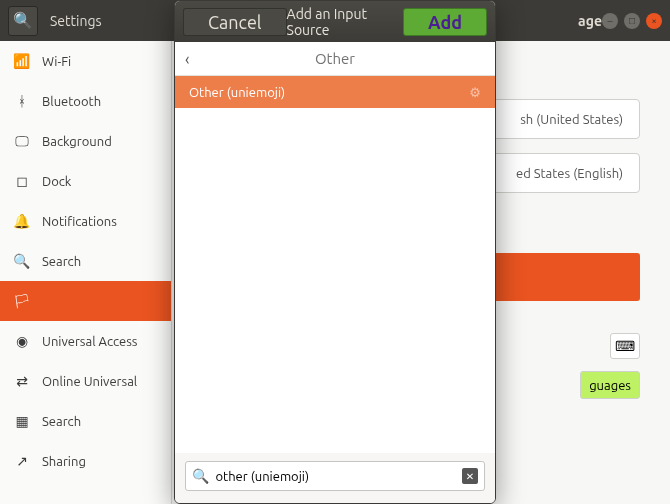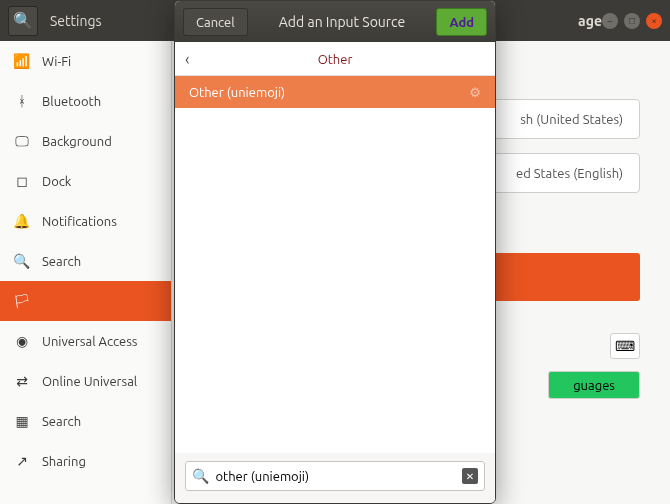--- a/index.html
+++ b/index.html
@@ -22,33 +22,33 @@
 .sidebar { width: 172px; background: #fafaf9; border-right: 1px solid #d6d6d3; overflow-y: auto; }
 .sidebar-item { height: 40px; display: flex; align-items: center; padding: 0 14px; font-size: 13px; color: #3c3c3c; gap: 12px; cursor: pointer; }
 .sidebar-item.active { background: #e95420; color: #fff; }
 .sidebar-item .icon { width: 16px; display: flex; justify-content: center; font-size: 14px; }
 
 
 .content { flex: 1; padding: 20px 30px; position: relative; }
 .content-row { background: #fff; border: 1px solid #cfcfcc; border-radius: 4px; padding: 12px 16px; margin-bottom: 14px; font-size: 13px; color: #555; }
 .orange-bar { background: #e95420; height: 48px; border-radius: 3px; margin-top: 60px; }
 .kbd-icon-box { width: 30px; height: 26px; border: 1px solid #cfcfcc; border-radius: 3px; display: flex; align-items: center; justify-content: center; position: absolute; right: 30px; top: 292px; background: #fff; font-size: 14px; }
-.lang-btn { border: 1px solid #cfcfcc; border-radius: 3px; padding: 6px 24px; background: #22c55e; font-size: 13px; display: inline-block; position: absolute; right: 30px; top: 330px; }
+.lang-btn { border: 1px solid #cfcfcc; border-radius: 3px; padding: 6px 8px; background: #bef264; font-size: 13px; display: inline-block; position: absolute; right: 30px; top: 330px; }
 
 
 .dialog { position: absolute; left: 174px; top: 0; width: 322px; height: 504px; background: #f7f6f5; border: 1px solid #3a3935; border-radius: 6px; box-shadow: 0 6px 28px rgba(0,0,0,0.4); display: flex; flex-direction: column; overflow: hidden; }
 .dialog-header { height: 41px; background: linear-gradient(#4a4943,#3c3b37); display: flex; align-items: center; justify-content: space-between; padding: 0 8px; }
-.dialog-header .btn { height: 28px; padding: 0 12px; border-radius: 3px; font-size: 13px; display: flex; align-items: center; cursor: pointer; border: 1px solid rgba(0,0,0,0.3); }
+.dialog-header .btn { height: 28px; padding: 0 24px; border-radius: 3px; font-size: 18px; display: flex; align-items: center; cursor: pointer; border: 1px solid rgba(0,0,0,0.3); }
 .btn.cancel { background: #4a4943; color: #e7e3da; }
 .btn.add { background: #5daa34; color: #4c1d95; font-weight: bold; border: 1px solid #3f7a23; }
 .dialog-title { color: #e7e3da; font-size: 14px; font-weight: normal; }
 
 .dialog-subheader { height: 34px; background: #fff; border-bottom: 1px solid #e2e1de; display: flex; align-items: center; padding: 0 10px; position: relative; }
 .dialog-subheader .back { font-size: 16px; color: #555; cursor: pointer; }
-.dialog-subheader .subtitle { position: absolute; left: 50%; transform: translateX(-50%); color: #7f1d1d; font-size: 13px; }
+.dialog-subheader .subtitle { position: absolute; left: 50%; transform: translateX(-50%); color: #737373; font-size: 15px; }
 
 .dialog-list { flex: 1; background: #fff; overflow-y: auto; }
 .dialog-list-item { height: 32px; background: #ed7e4a; color: #fff; display: flex; align-items: center; justify-content: space-between; padding: 0 14px; font-size: 13px; }
 .dialog-list-item .gear { opacity: 0.5; font-size: 13px; }
 
 .dialog-search { padding: 8px 10px 12px 10px; background: #f7f6f5; }
 .search-field { display: flex; align-items: center; background: #fff; border: 1px solid #c6c5c1; border-radius: 3px; height: 30px; padding: 0 6px; gap: 6px; }
 .search-field input { flex: 1; border: none; outline: none; font-size: 13px; background: transparent; }
 .search-field .mag { color: #888; font-size: 14px; }
 .search-field .clear { width: 16px; height: 16px; background: #555; color: #fff; border-radius: 2px; font-size: 10px; display: flex; align-items: center; justify-content: center; cursor: pointer; }

